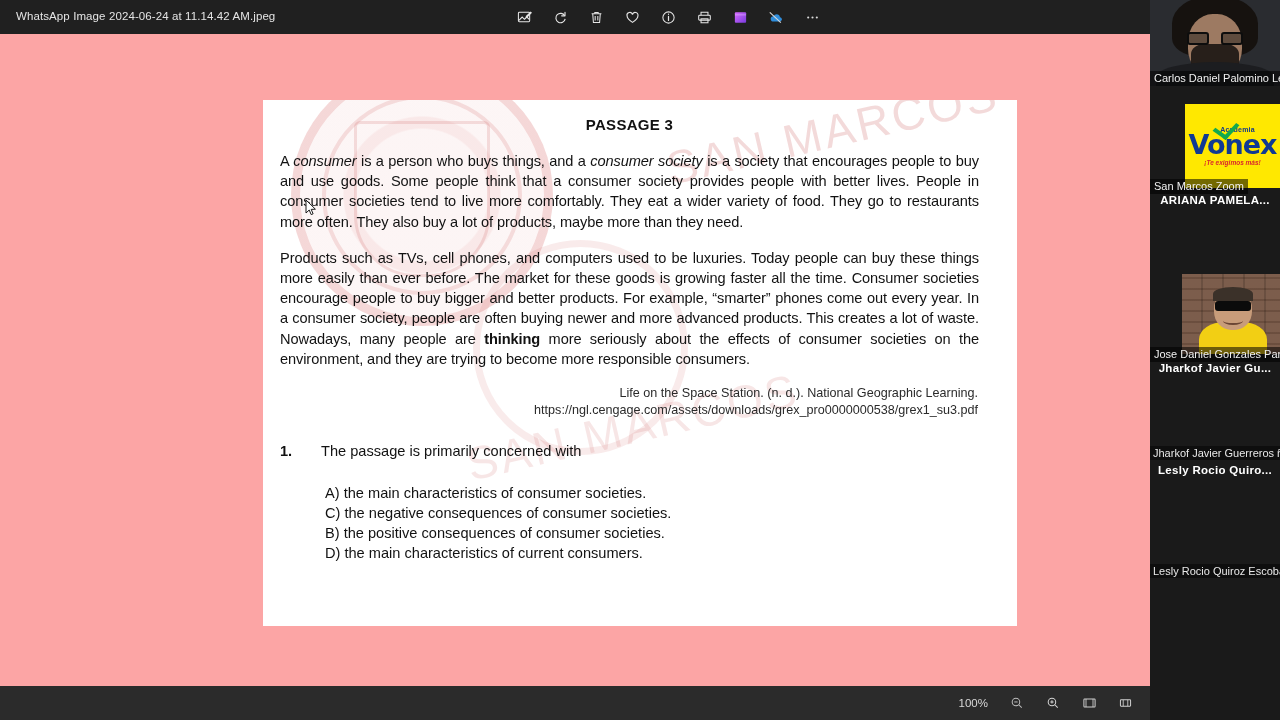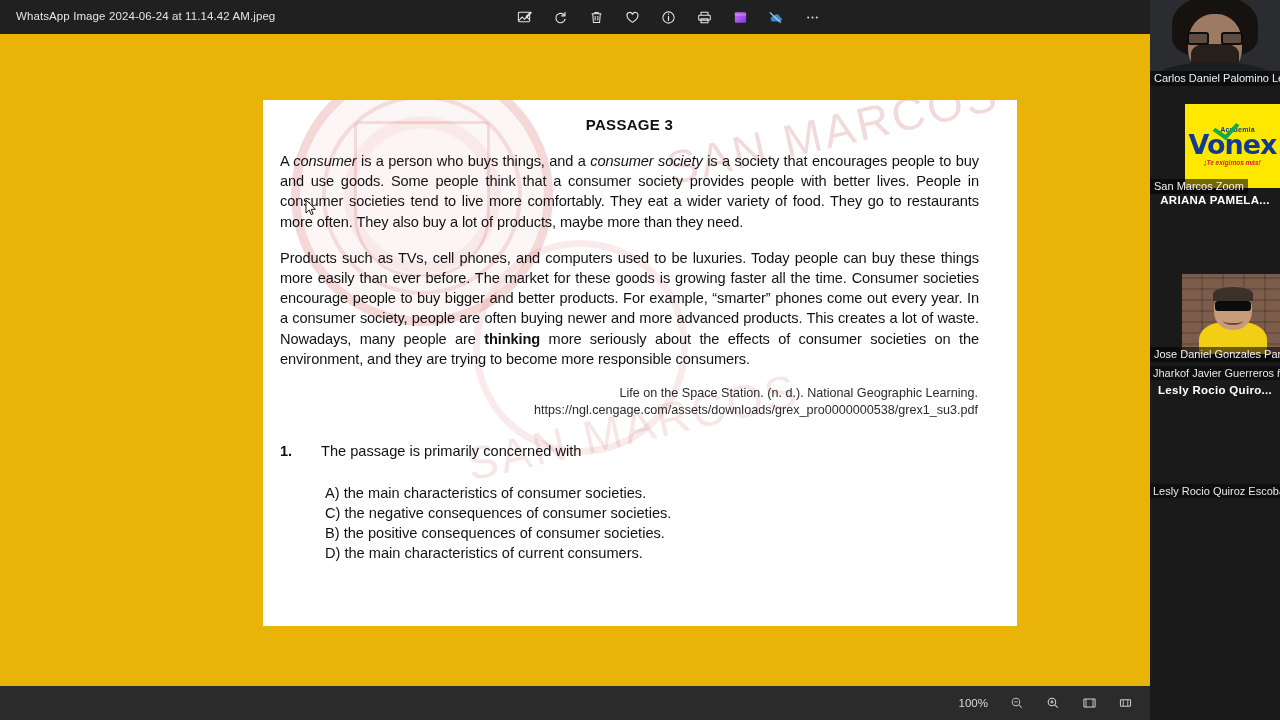--- a/index.html
+++ b/index.html
@@ -6,21 +6,21 @@
   html, body {
     width: 1280px; height: 720px;
     background: #1b1b1b;
     font-family: "Liberation Sans", sans-serif;
     overflow: hidden;
   }
 
   #app {
     position: relative;
     width: 1280px; height: 720px;
-    background: #eab308;
+    background: #fca5a5;
   }
 
   
   #topbar {
     position: absolute; left: 0; top: 0;
     width: 1150px; height: 34px;
     background: #202020;
     display: flex; align-items: center;
   }
   #file-title {
@@ -556,20 +556,23 @@
       <div id="cam-jose">
         <div class="torso"></div>
         <div class="head"></div>
         <div class="hairj"></div>
         <div class="sun"></div>
         <div class="smile"></div>
       </div>
       <div class="tile-name">Jose Daniel Gonzales Panduro</div>
     </div>
 
+    <div class="tile-nameonly">
+      <div class="big">Jharkof Javier Gu...</div>
+    </div>
 
     <div class="tile-sub">
       <div class="small">Jharkof Javier Guerreros ñaupa</div>
     </div>
 
     <div class="tile-nameonly" style="height:96px">
       <div class="big">Lesly Rocio Quiro...</div>
     </div>
 
     <div class="tile-sub">

